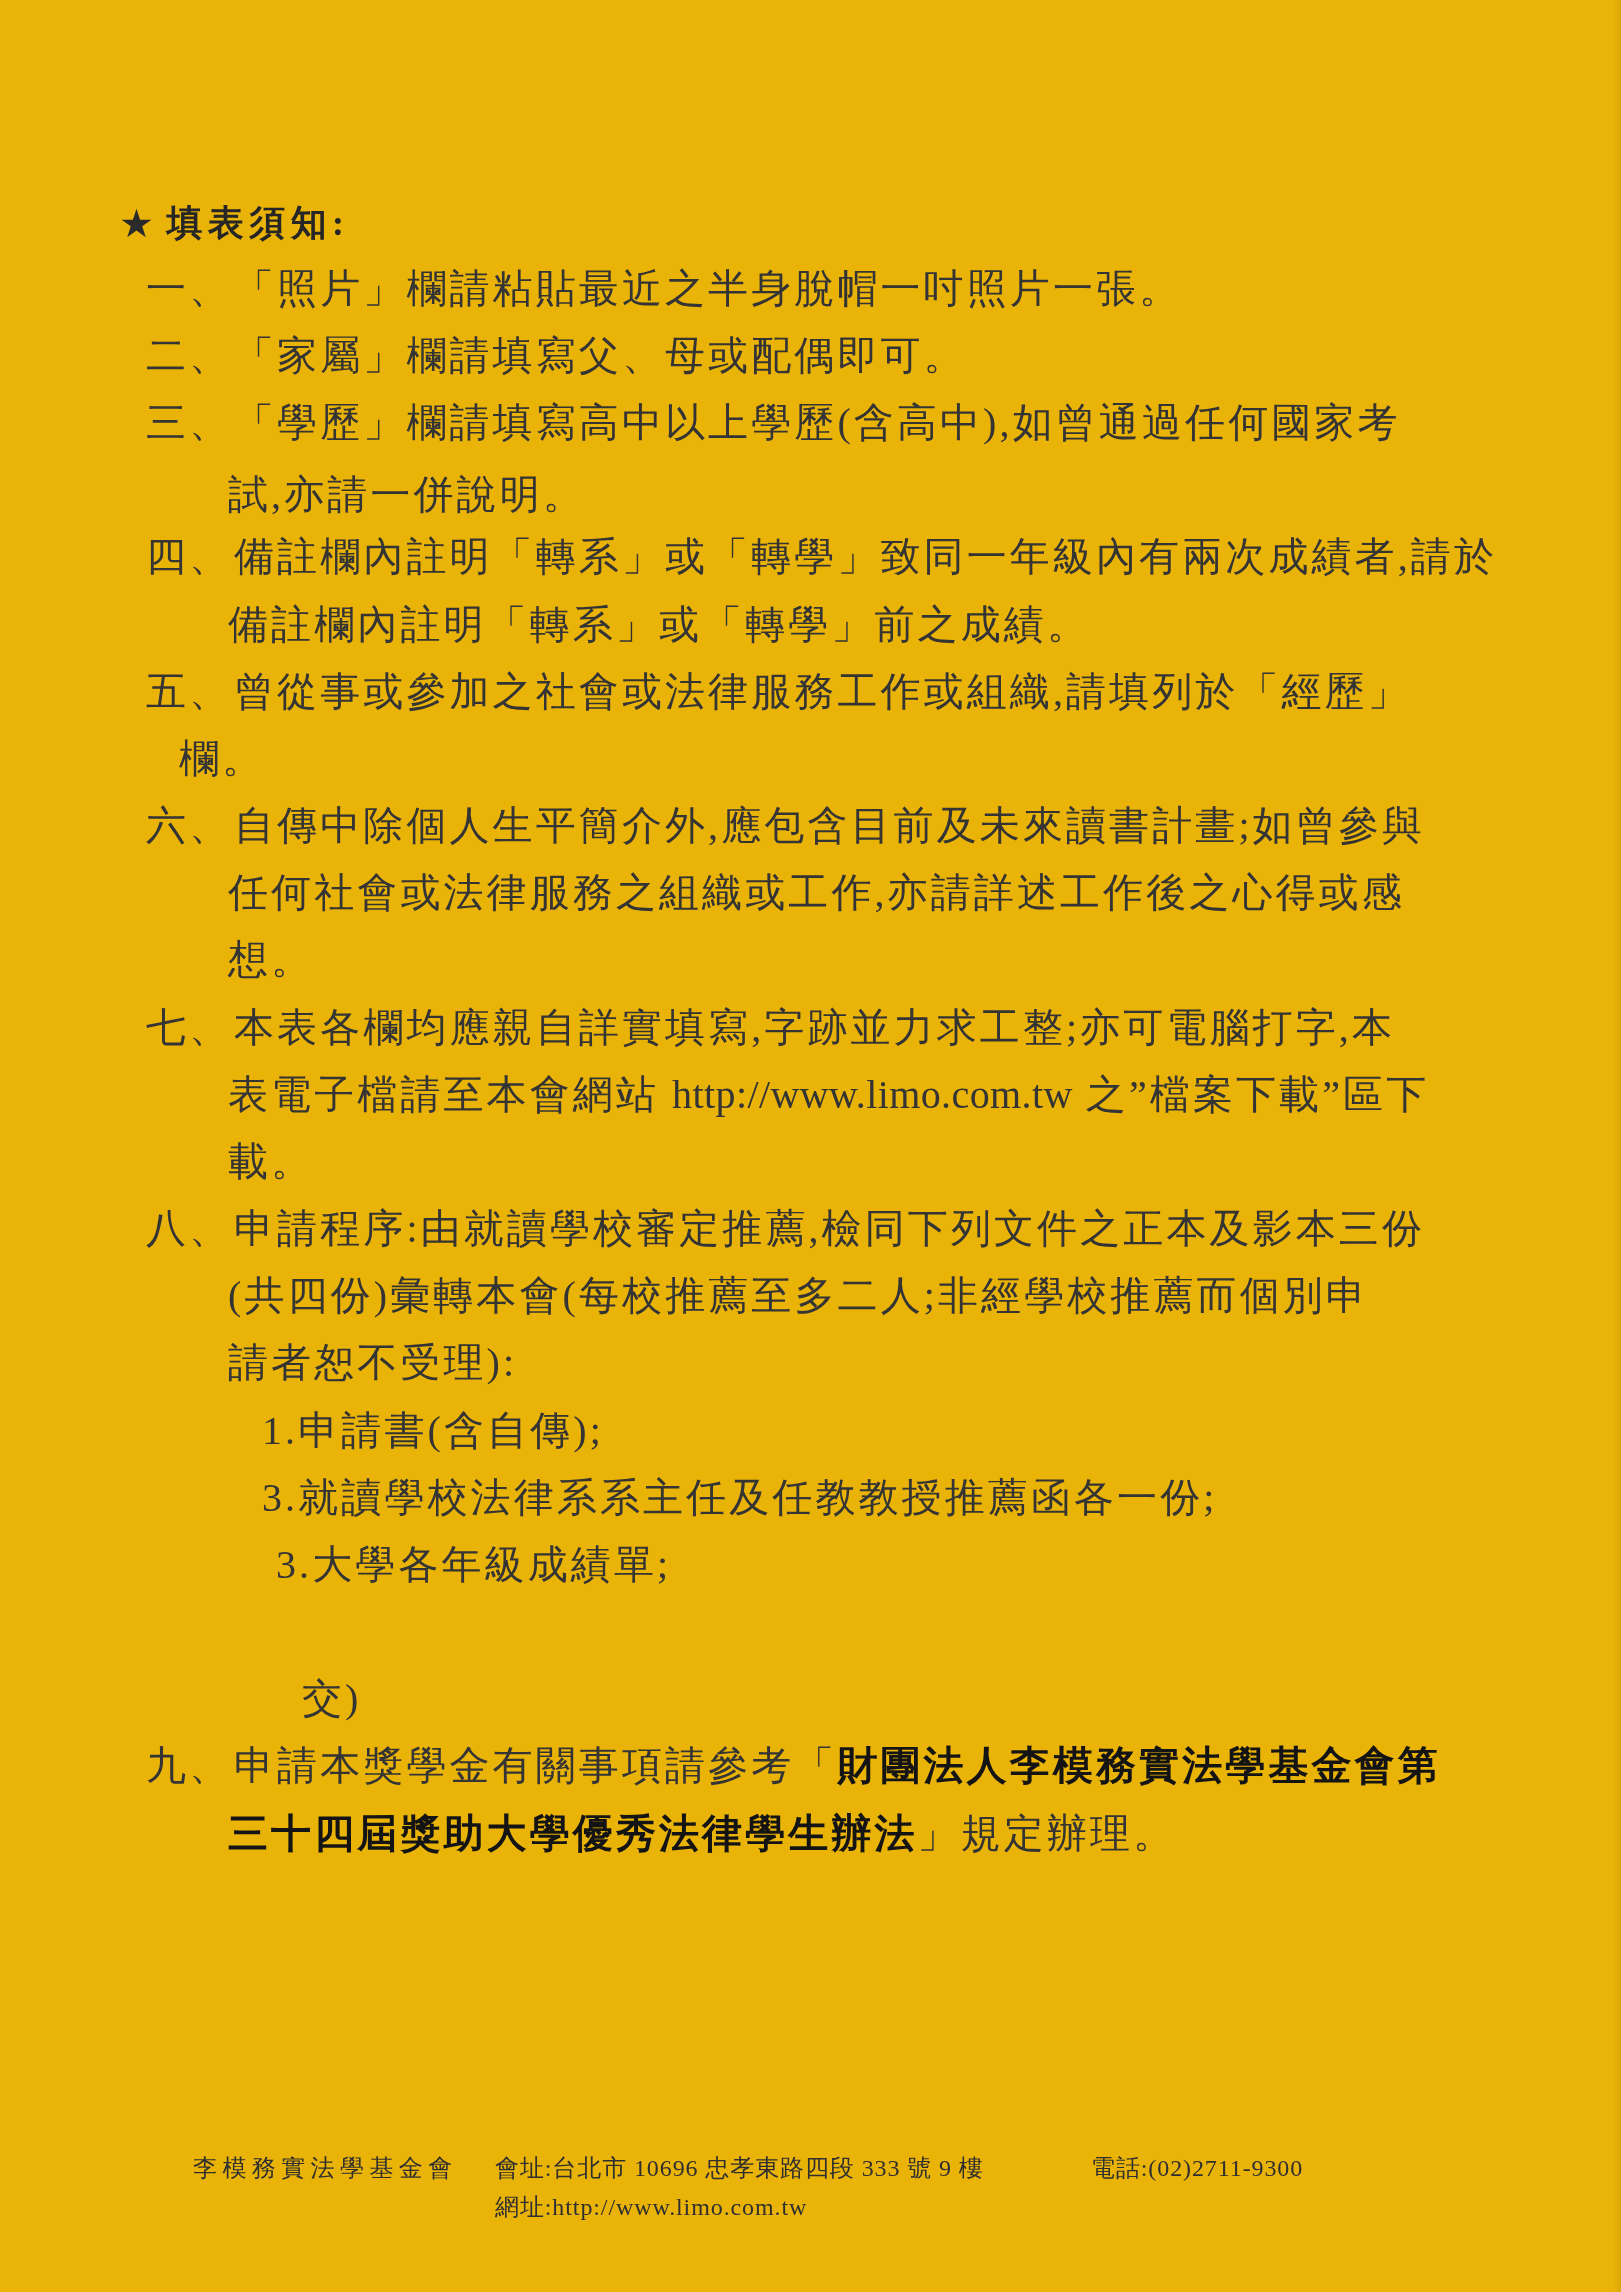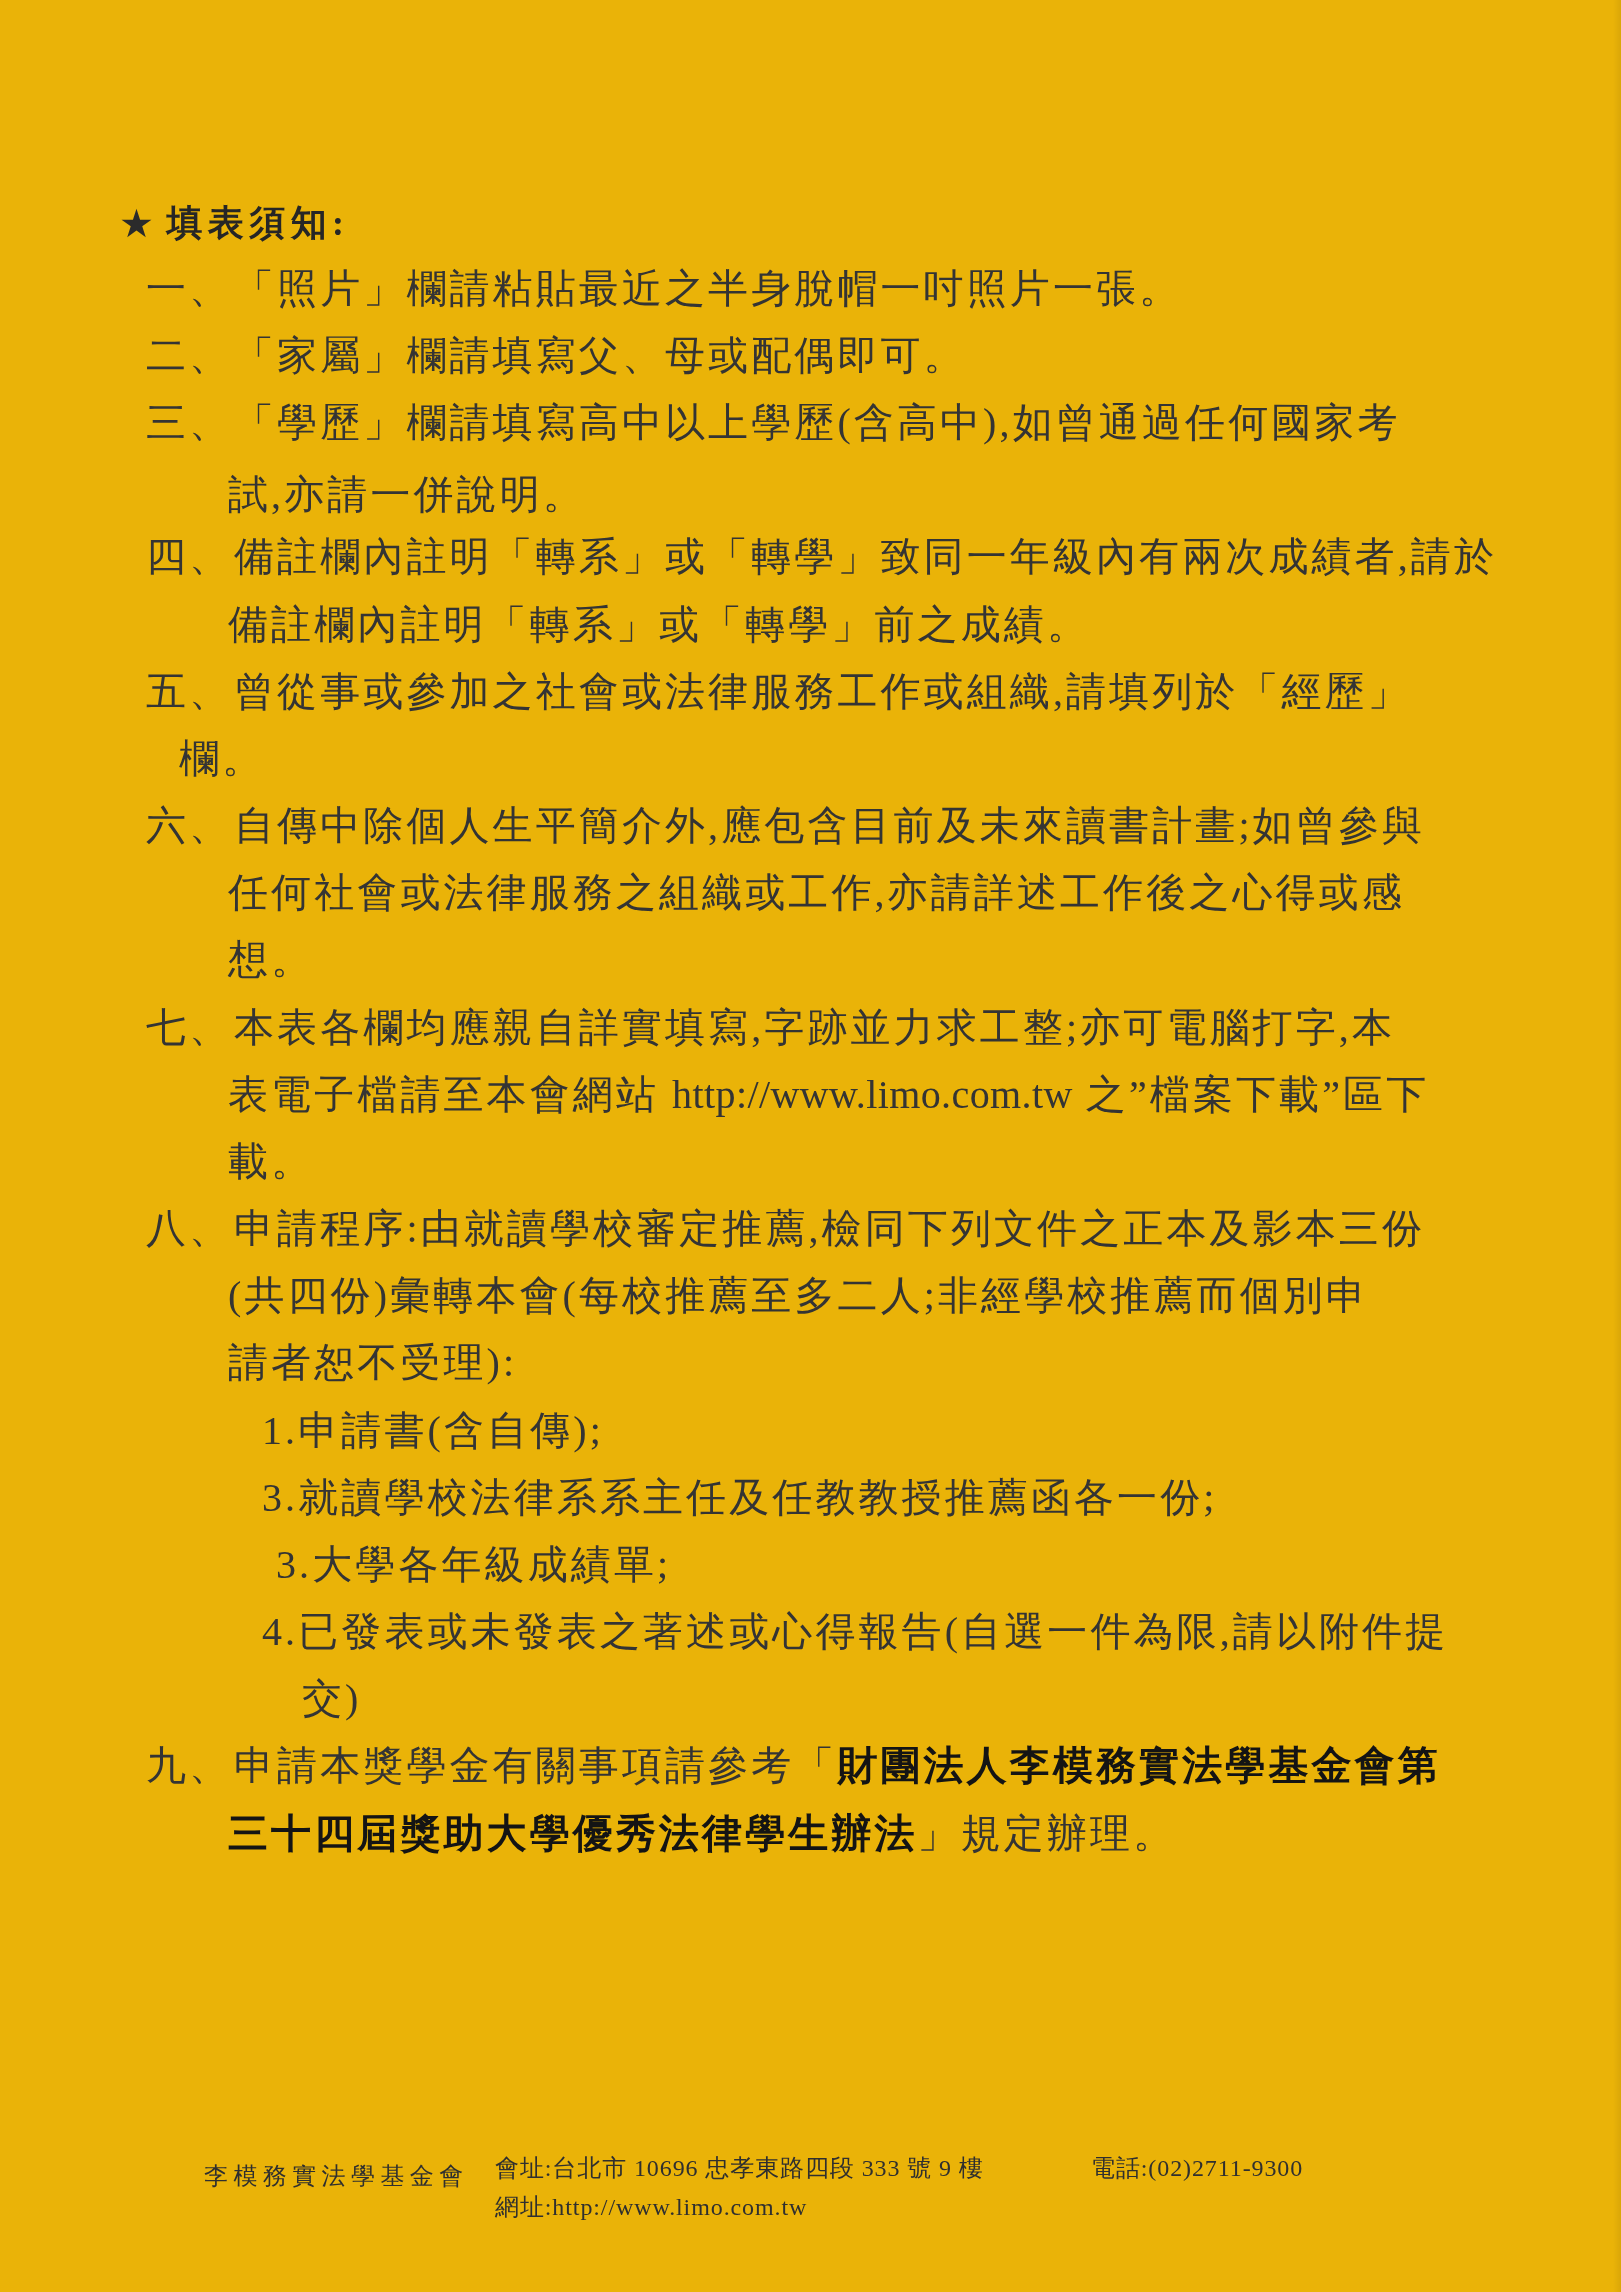--- a/index.html
+++ b/index.html
@@ -36,21 +36,21 @@
   }
   .ln .num{margin-right:1.8px;}
   .ln .latin{letter-spacing:0.4px;}
   .ln .bold{font-weight:700;color:#141414;}
   #footer-org,#footer-addr,#footer-tel,#footer-web{
     position:absolute;
     white-space:nowrap;
     font-size:24px;
     color:#2f2f2f;
   }
-  #footer-org{top:2152px;left:204px;letter-spacing:5.4px;margin-top:8px;}
+  #footer-org{top:2152px;left:193px;letter-spacing:5.4px;}
   #footer-addr{top:2152px;left:495px;letter-spacing:0.9px;}
   #footer-tel{top:2152px;left:1091px;letter-spacing:0.9px;}
   #footer-web{top:2191px;left:495px;letter-spacing:0.9px;}
 </style>
 </head>
 <body>
 
 <div id="page">
 
   <div id="scan-edge"></div>
@@ -79,21 +79,20 @@
   <div class="ln" style="top:1008px;left:146px;"><span class="num">七、</span><span>本表各欄均應親自詳實填寫,字跡並力求工整;亦可電腦打字,本</span></div>
   <div class="ln" style="top:1075px;left:228px;"><span>表電子檔請至本會網站 </span><span class="latin">http://www.limo.com.tw</span><span> 之”檔案下載”區下</span></div>
   <div class="ln" style="top:1142px;left:228px;"><span>載。</span></div>
 
   <div class="ln" style="top:1209px;left:146px;"><span class="num">八、</span><span>申請程序:由就讀學校審定推薦,檢同下列文件之正本及影本三份</span></div>
   <div class="ln" style="top:1276px;left:228px;text-align:right;"><span>(共四份)彙轉本會(每校推薦至多二人;非經學校推薦而個別申</span></div>
   <div class="ln" style="top:1343px;left:228px;"><span>請者恕不受理):</span></div>
   <div class="ln" style="top:1411px;left:262px;"><span>1.申請書(含自傳);</span></div>
   <div class="ln" style="top:1478px;left:262px;"><span>3.就讀學校法律系系主任及任教教授推薦函各一份;</span></div>
   <div class="ln" style="top:1545px;left:262px;margin-left:14px;"><span>3.大學各年級成績單;</span></div>
-  <div class="ln" style="top:1612px;left:262px;"><span>4.已發表或未發表之著述或心得報告(自選一件為限,請以附件提</span></div>
   <div class="ln" style="top:1679px;left:302px;"><span>交)</span></div>
 
   <div class="ln" style="top:1746px;left:146px;"><span class="num">九、</span><span>申請本獎學金有關事項請參考「</span><span class="bold">財團法人李模務實法學基金會第</span></div>
   <div class="ln" style="top:1814px;left:228px;"><span class="bold">三十四屆獎助大學優秀法律學生辦法</span><span>」規定辦理。</span></div>
 
   <div id="footer-org">李模務實法學基金會</div>
   <div id="footer-addr">會址:台北市 10696 忠孝東路四段 333 號 9 樓</div>
   <div id="footer-tel">電話:(02)2711-9300</div>
   <div id="footer-web">網址:http://www.limo.com.tw</div>
 

